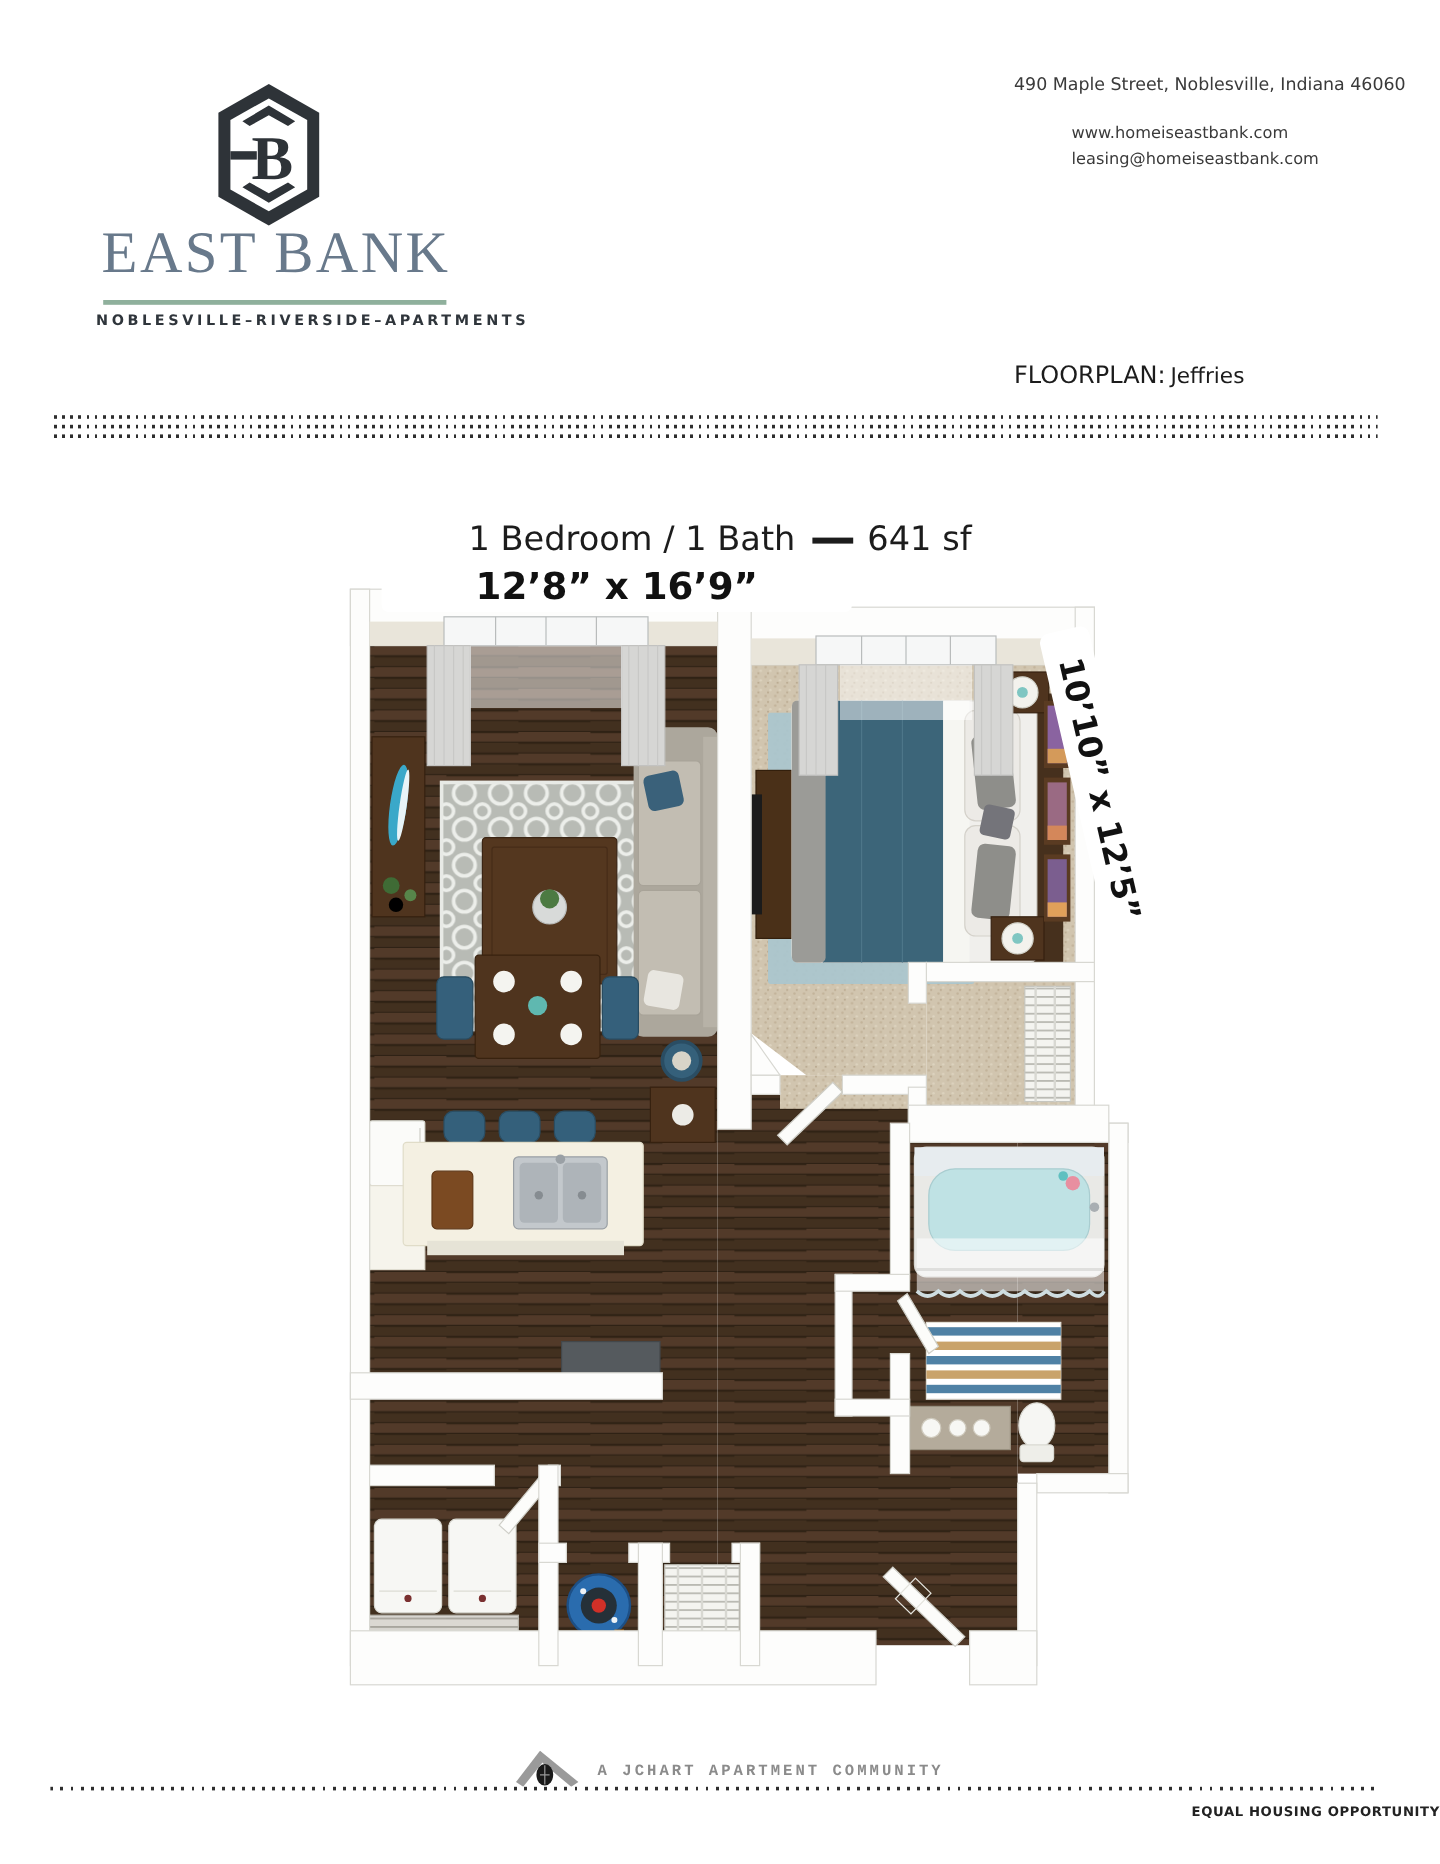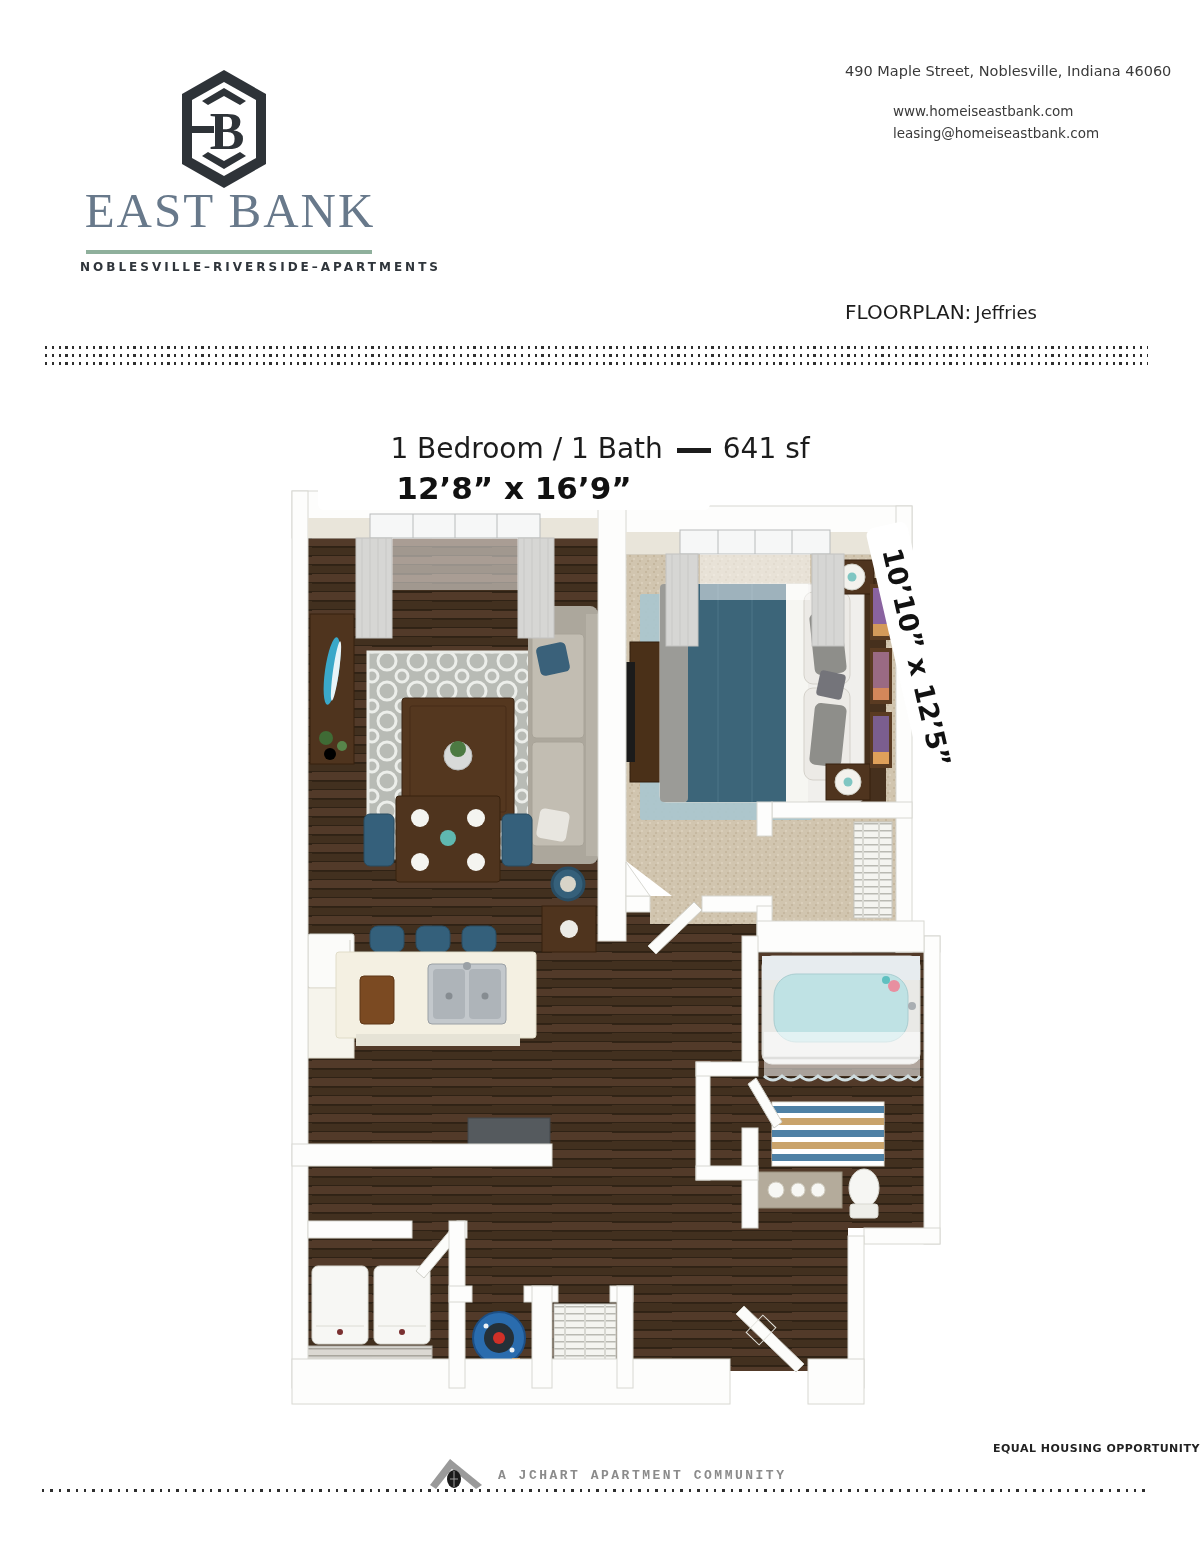--- a/index.html
+++ b/index.html
@@ -38,21 +38,21 @@
      justify-content:center;align-items:center;font-size:28px;color:#1c1c1c;margin-top:34px;}
   .unit-dash{width:34px;height:5px;background:#1c1c1c;margin:4px 12px 0 14px;}
 
   
   .plan{position:absolute;left:252px;top:466px;width:720px;height:940px;}
 
   
   .footer-icon{position:absolute;left:428px;top:1455px;width:58px;height:34px;}
   .footer-community{position:absolute;left:498px;top:1468px;font-size:13px;letter-spacing:2.5px;
      color:#8b8b8b;font-weight:bold;font-family:Liberation Mono, monospace;}
-  .footer-eho{position:absolute;left:993px;top:1442px;font-size:11px;letter-spacing:.5px;
+  .footer-eho{position:absolute;left:993px;top:1503px;font-size:11px;letter-spacing:.5px;
      color:#222;font-weight:bold;}
 </style>
 </head>
 <body>
 
 <div class="page">
 
   <div class="logo-block">
     <svg class="logo-mark" viewBox="0 0 88 122">
       <polygon points="44,2 86,26 86,96 44,120 2,96 2,26" fill="#2e3338"></polygon>

